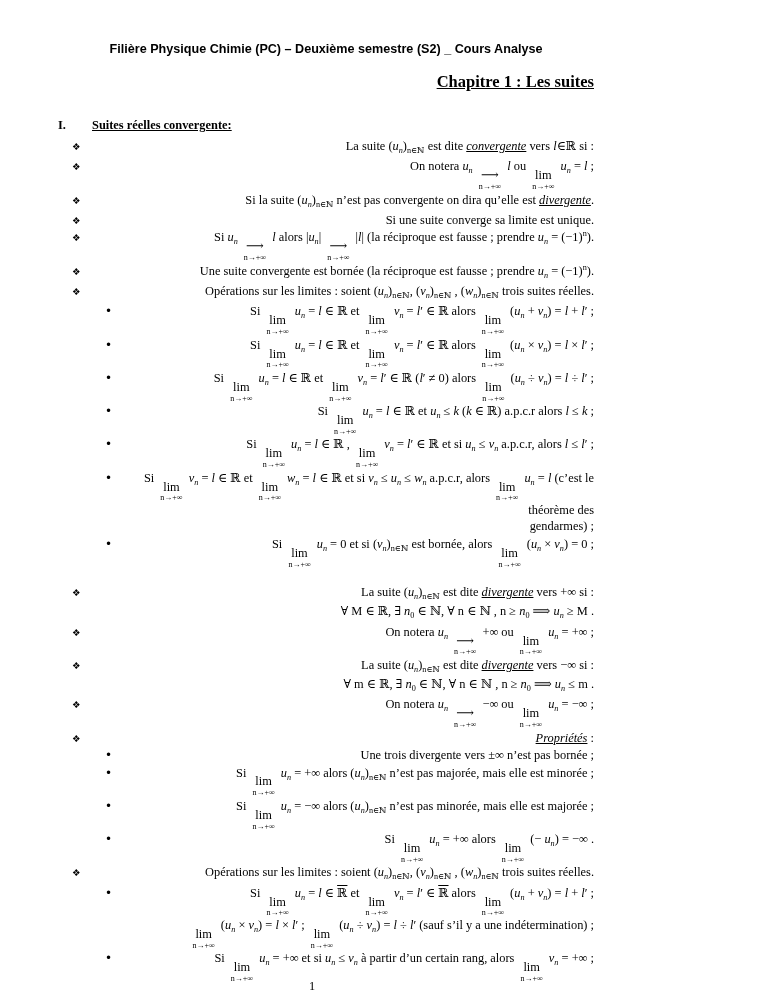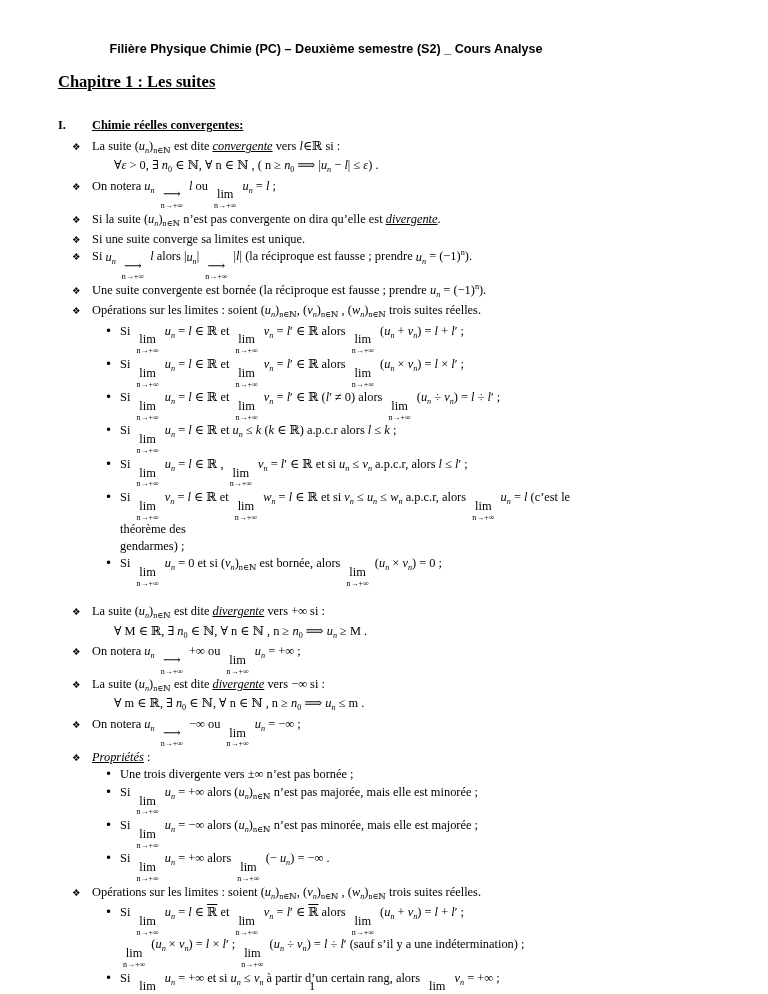--- a/index.html
+++ b/index.html
@@ -8,72 +8,72 @@
     width:768px; height:994px; margin:0 auto;
     font-family:"Liberation Serif","DejaVu Serif","DejaVu Sans",serif;
     font-size:12.4px; color:#000;
   }
   .page { position:relative; width:624px; height:994px; padding:30px 30px 10px 58px; overflow:hidden; background:#fff;margin-top:12px; }
   .doc-header {
     text-align:center; font-weight:bold; font-size:12.6px;
     font-family:"Liberation Sans","DejaVu Sans",sans-serif;
     margin-bottom:16px;
   }
-  .doc-title-wrap { text-align:left; margin-bottom:26px; }
+  .doc-title-wrap { text-align:right; margin-bottom:26px; }
   .doc-title { font-size:16.5px; font-weight:bold; text-decoration:underline; }
   .sec { margin-bottom:16px; }
   .sec-head { display:flex; margin-bottom:5px; }
   .sec-num { font-weight:bold; width:34px; flex:0 0 auto; }
   .sec-title { font-weight:bold; text-decoration:underline; }
   .item { display:flex; align-items:flex-start; margin-bottom:1px; }
   .bullet { flex:0 0 auto; font-family:"DejaVu Sans",sans-serif; }
   .lv1 .bullet { margin-left:14px; width:20px; font-size:9.5px; padding-top:3px; }
   .lv2 .bullet { margin-left:47px; width:15px; font-size:12px; padding-top:1px; }
-  .content { flex:1; line-height:1.32; }
+  .content { flex:1; line-height:1.32;text-align:right; }
   .ind { margin-left:22px; }
   .lm { display:inline-flex; flex-direction:column; align-items:center; line-height:0.95; vertical-align:-0.72em; margin:0 3px; }
   .lm small { font-size:8px; margin-top:1px; letter-spacing:0; }
   .ov { text-decoration:overline; }
   .page-number { position:absolute; bottom:12px; left:0; right:0; text-align:center; font-size:12.4px; }
   sub, sup { font-size:0.66em; }
 </style>
 </head>
 <body>
 
 <div class="page">
   <div class="doc-header">Filière Physique Chimie (PC) – Deuxième semestre (S2) _ Cours Analyse</div>
   <div class="doc-title-wrap">
     <span class="doc-title">Chapitre 1 : Les suites</span>
   </div>
 
   <div id="sections-host">
   <section class="sec">
     <div class="sec-head">
       <span class="sec-num">I.</span>
-      <span class="sec-title">Chimie réelles convergentes:</span>
+      <span class="sec-title">Suites réelles convergente:</span>
     </div>
     <div class="sec-items">
   <div class="item lv1">
     <span class="bullet">❖</span>
-    <span class="content">La suite (<i>u<sub>n</sub></i>)<sub>n∈ℕ</sub> est dite <u><i>convergente</i></u> vers <i>l</i>∈ℝ si :<br><span class="ind">∀<i>ε</i> &gt; 0, ∃ <i>n</i><sub>0</sub> ∈ ℕ, ∀ n ∈ ℕ , ( n ≥ <i>n</i><sub>0</sub> ⟹ |<i>u<sub>n</sub></i> − <i>l</i>| ≤ <i>ε</i>) .</span></span>
+    <span class="content">La suite (<i>u<sub>n</sub></i>)<sub>n∈ℕ</sub> est dite <u><i>convergente</i></u> vers <i>l</i>∈ℝ si :<br></span>
   </div>
 
   <div class="item lv1">
     <span class="bullet">❖</span>
     <span class="content">On notera <i>u<sub>n</sub></i> <span class="lm">⟶<small>n→+∞</small></span> <i>l</i> ou <span class="lm">lim<small>n→+∞</small></span> <i>u<sub>n</sub></i> = <i>l</i> ;</span>
   </div>
 
   <div class="item lv1">
     <span class="bullet">❖</span>
     <span class="content">Si la suite (<i>u<sub>n</sub></i>)<sub>n∈ℕ</sub> n’est pas convergente on dira qu’elle est <u><i>divergente</i></u>.</span>
   </div>
 
   <div class="item lv1">
     <span class="bullet">❖</span>
-    <span class="content">Si une suite converge sa limites est unique.</span>
+    <span class="content">Si une suite converge sa limite est unique.</span>
   </div>
 
   <div class="item lv1">
     <span class="bullet">❖</span>
     <span class="content">Si <i>u<sub>n</sub></i> <span class="lm">⟶<small>n→+∞</small></span> <i>l</i> alors  |<i>u<sub>n</sub></i>| <span class="lm">⟶<small>n→+∞</small></span> |<i>l</i>|  (la réciproque est fausse ; prendre <i>u<sub>n</sub></i> = (−1)<sup>n</sup>).</span>
   </div>
 
   <div class="item lv1">
     <span class="bullet">❖</span>
     <span class="content">Une suite convergente est bornée (la réciproque est fausse ; prendre <i>u<sub>n</sub></i> = (−1)<sup>n</sup>).</span>

